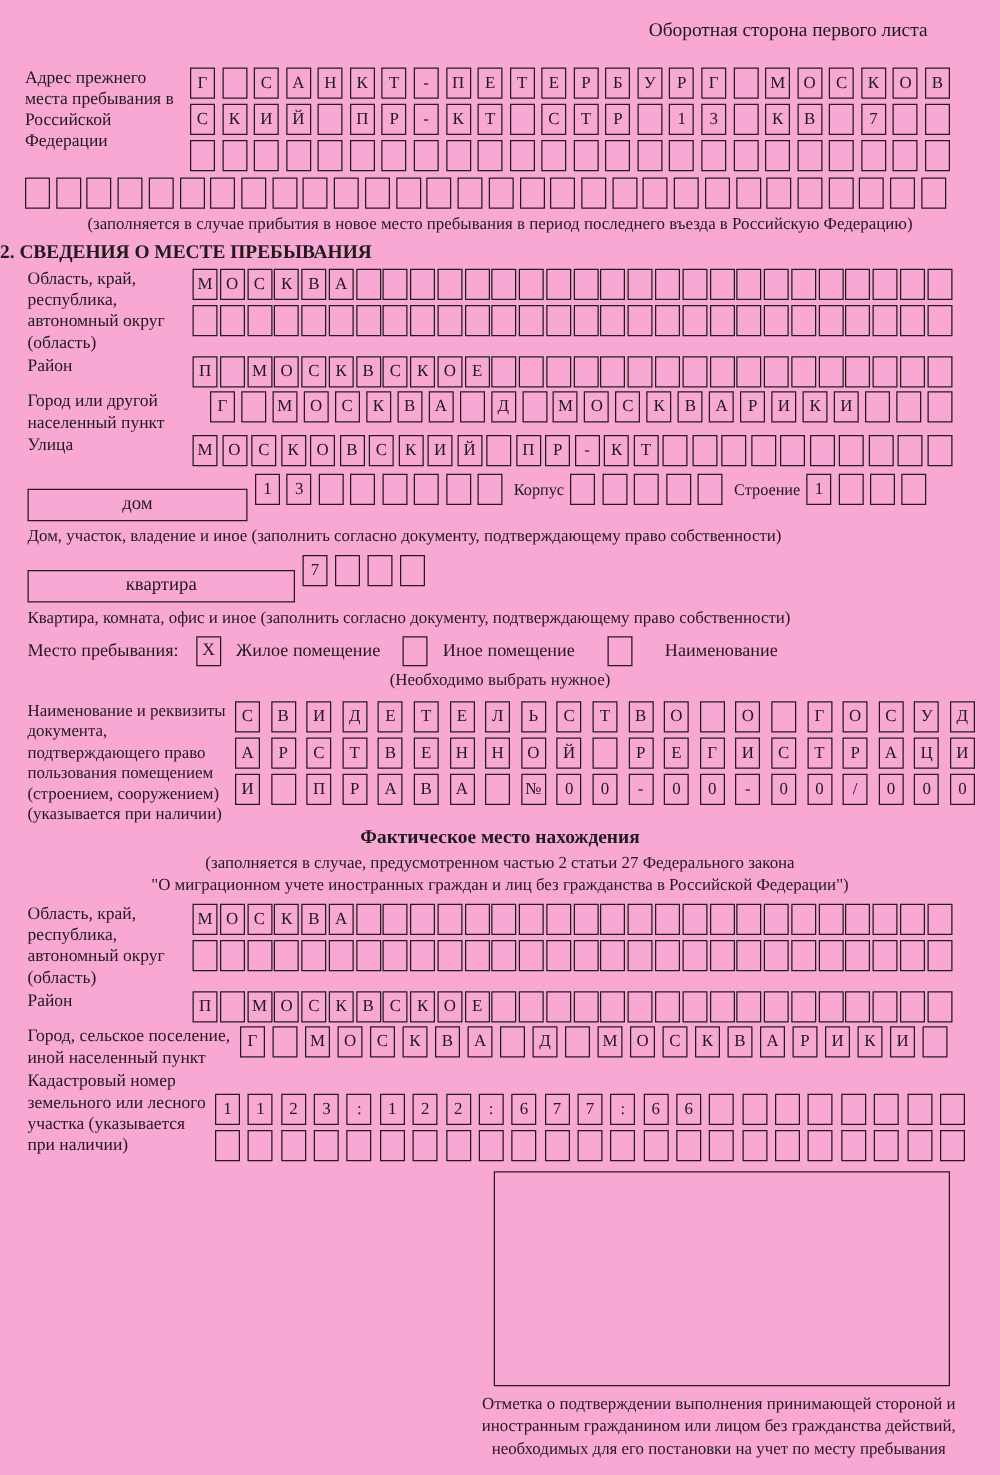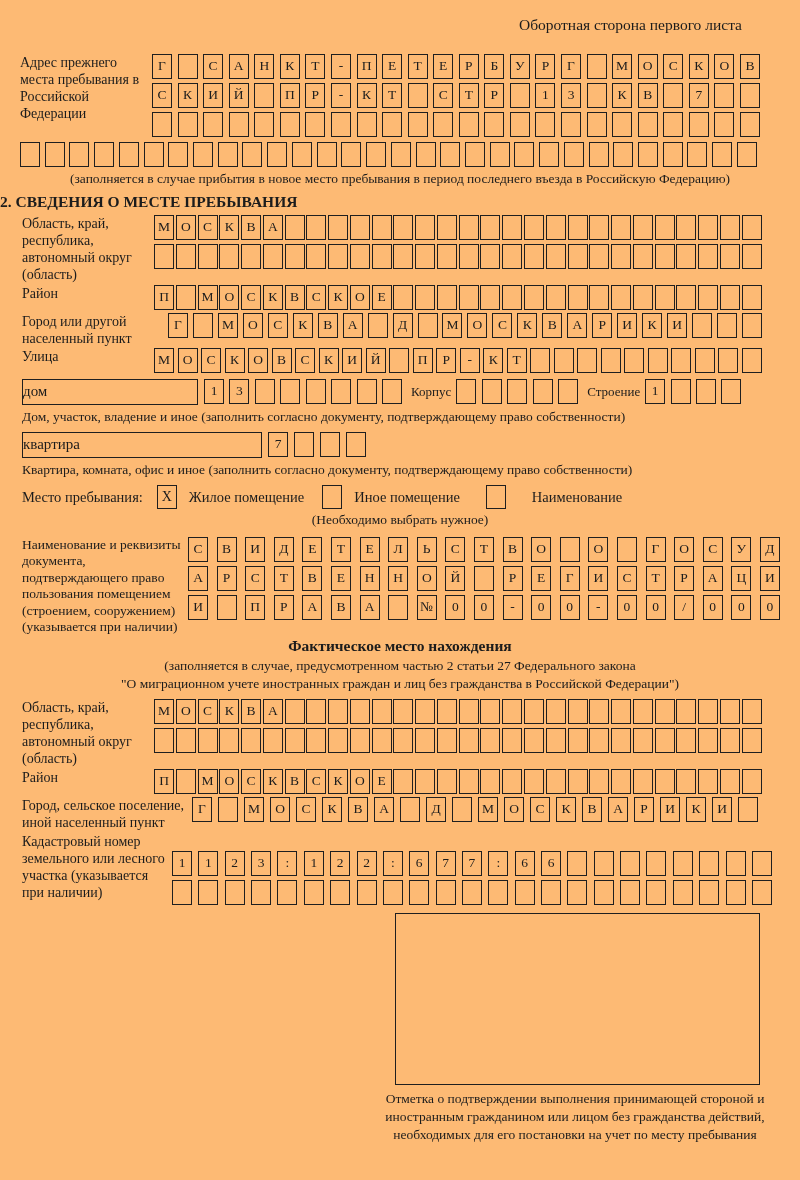--- a/index.html
+++ b/index.html
@@ -1,19 +1,19 @@
 <!DOCTYPE html>
 <html><head>
 <meta charset="utf-8">
 <style>
   html,body{margin:0;padding:0;background:#ffffff;}
   .page{
     position:relative;
     width:800px;height:1180px;
-    background:#fdba74;
+    background:#f9a8d4;
     color:#1c1c1c;
     font-family:"Liberation Serif", serif;
     overflow:hidden;
     box-sizing:border-box;
     padding-top:16px;
   }
   .header-note{font-size:15.5px;text-align:right;padding-right:58px;}
   .sec-title{font-size:15.5px;font-weight:bold;margin-top:5px;}
   .fact-title{font-size:15.5px;font-weight:bold;text-align:center;margin-top:2px;}
   .note{font-size:13.5px;line-height:1.3;}
@@ -40,24 +40,24 @@
   .indent14{margin-left:14px;}
   .pt18{padding-top:18px;}
 
   .mt20{margin-top:20px;margin-left:20px;} .mt8{margin-top:8px;}
   .mt6{margin-top:6px;} .mt4{margin-top:4px;} .mt3{margin-top:3px;}
   .mt2{margin-top:2px;} .mt1{margin-top:1px;}
 
   .domrow{display:flex;align-items:flex-start;margin-left:22px;margin-top:6px;}
   .valbox{
     box-sizing:border-box;height:26px;border:1.6px solid #1f1f1f;
-    font-size:15px;line-height:23px;
+    font-size:15px;line-height:23px;text-align:center;margin-top:12px;
   }
   .w176{width:176px;margin-right:6px;}
-  .w205{width:240px;margin-right:6px;}
+  .w205{width:214px;margin-right:6px;}
   .inline-label{font-size:13px;line-height:26px;margin:0 5px 0 9px;white-space:nowrap;}
 
   .mestorow{display:flex;align-items:center;margin-left:22px;margin-top:7px;}
   .mlabel,.opt{font-size:14.5px;white-space:nowrap;}
   .checkbox{
     flex:0 0 20px;width:20px;height:24px;box-sizing:border-box;
     border:1.6px solid #1f1f1f;text-align:center;font-size:14px;line-height:21px;
   }
   .gap14{margin-left:14px;} .gap12{margin-left:12px;} .gap18{margin-left:18px;} .gap26{margin-left:26px;}
 

